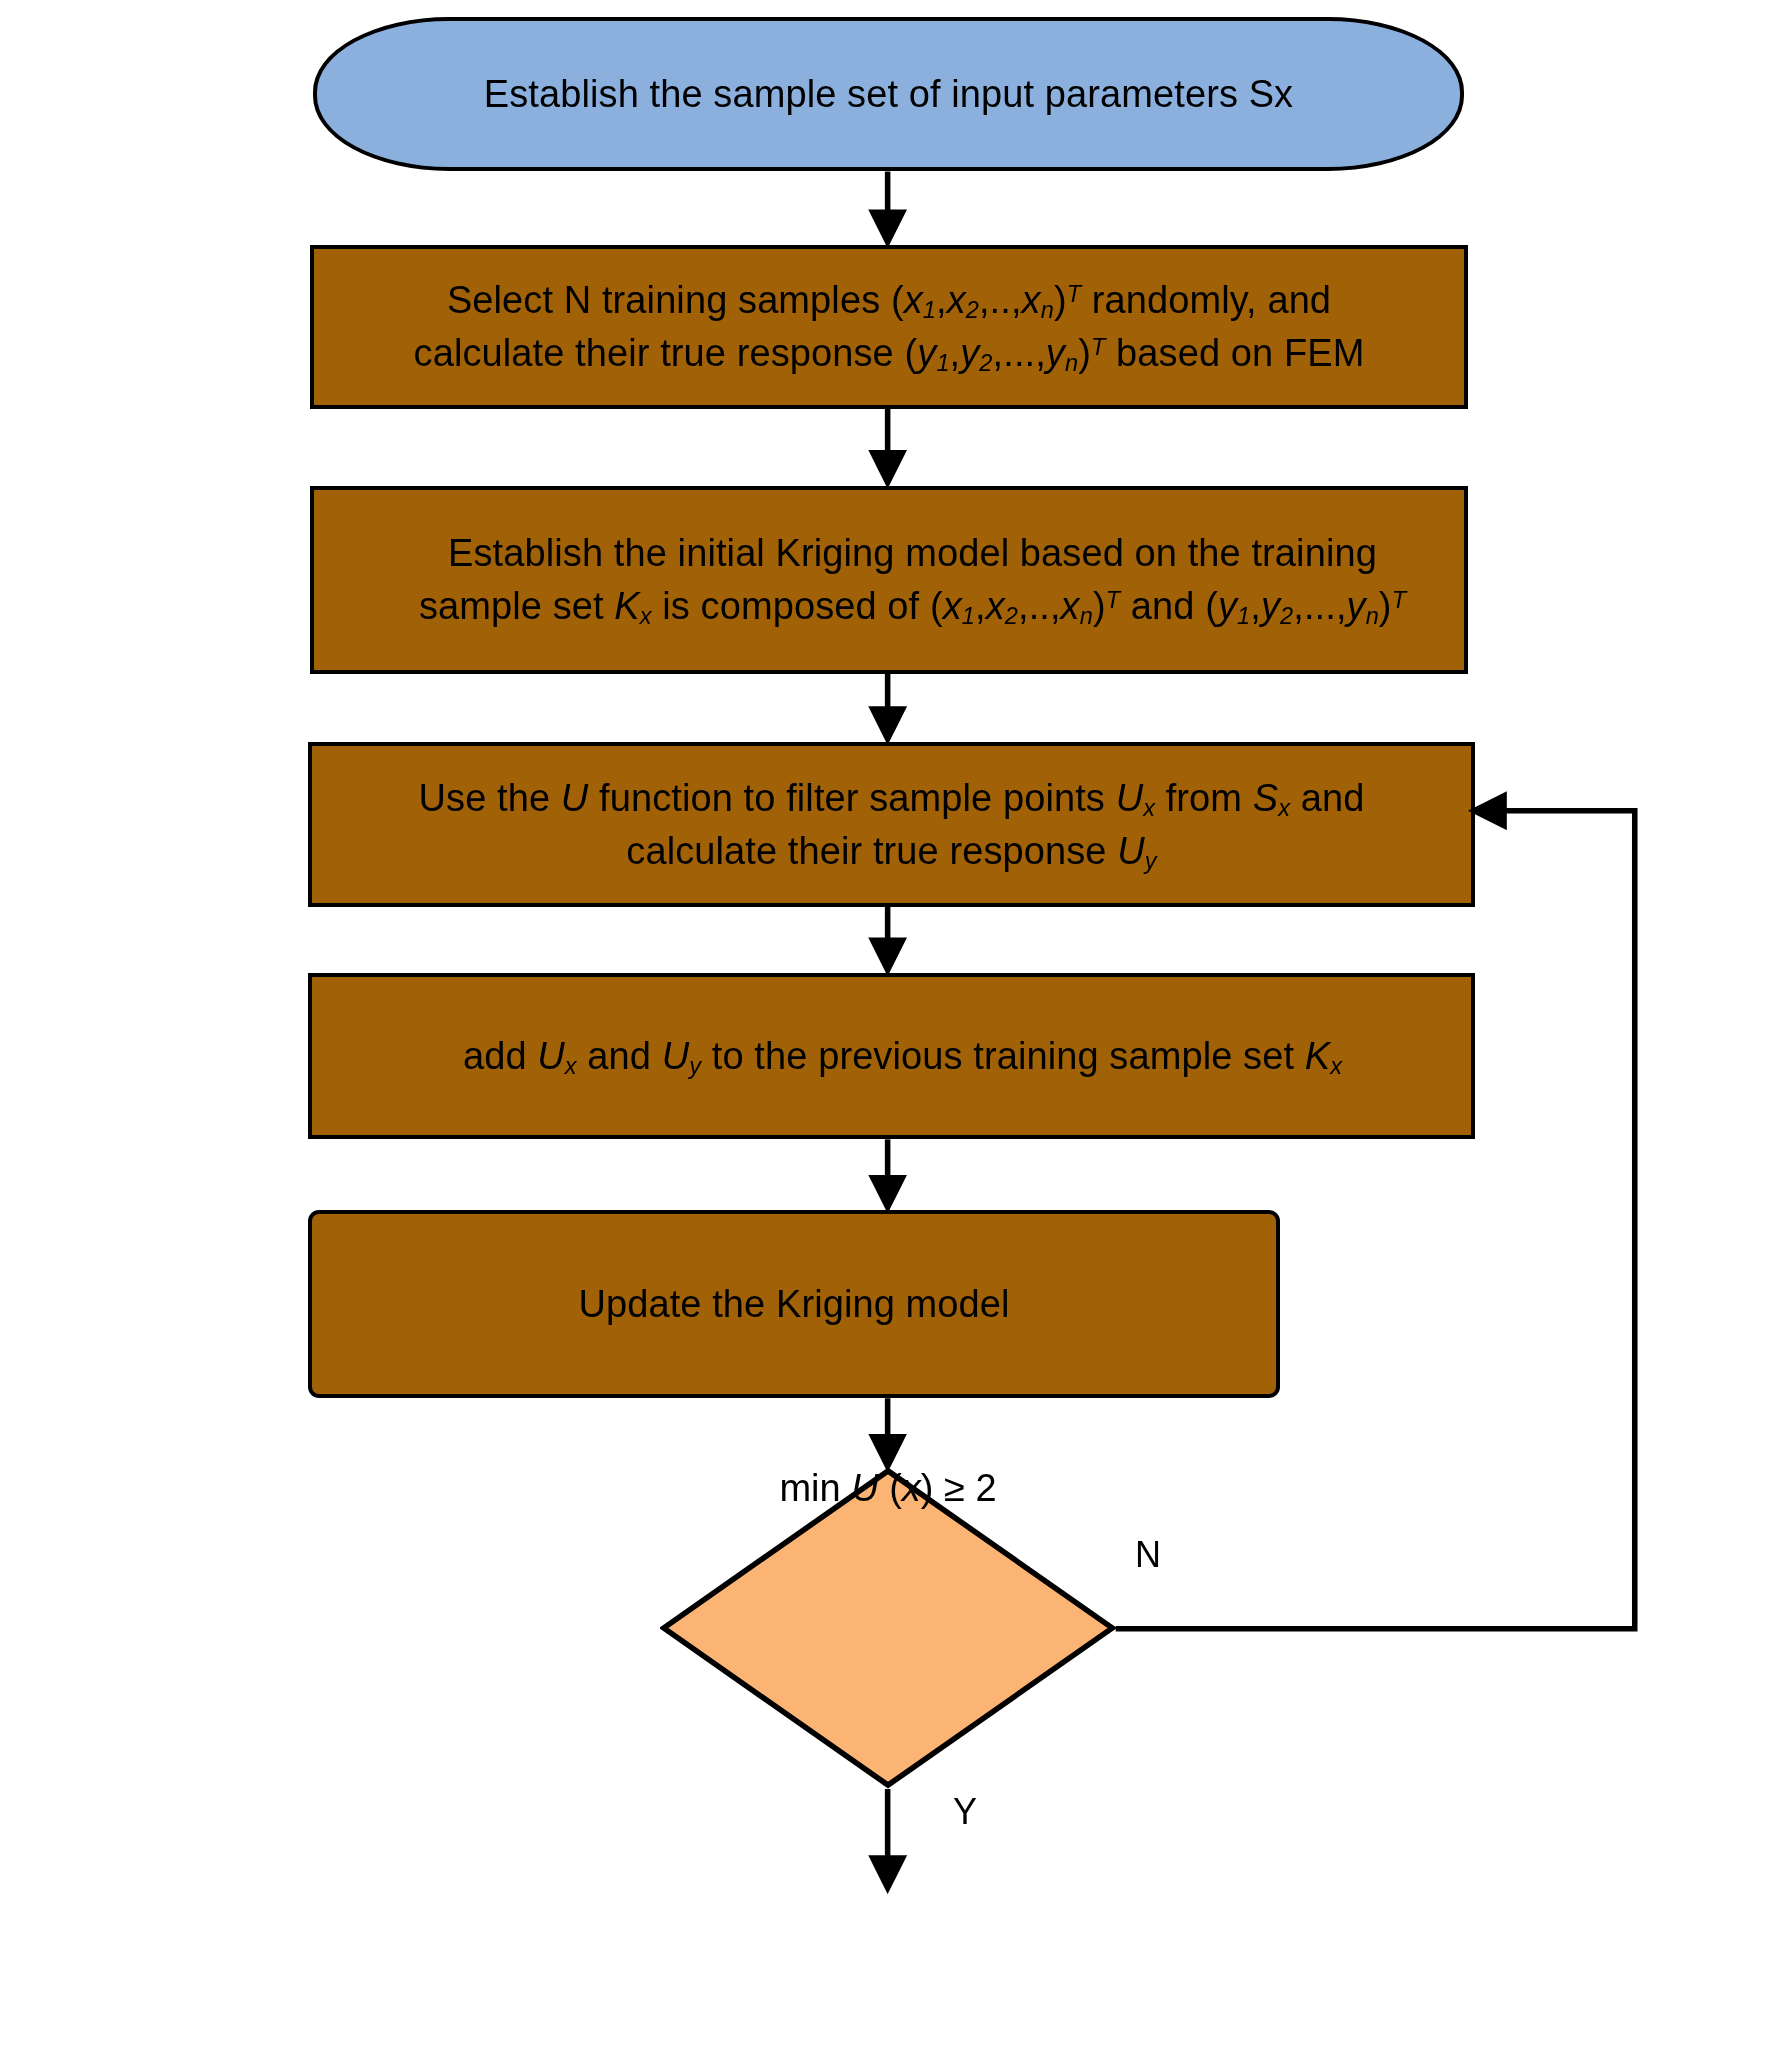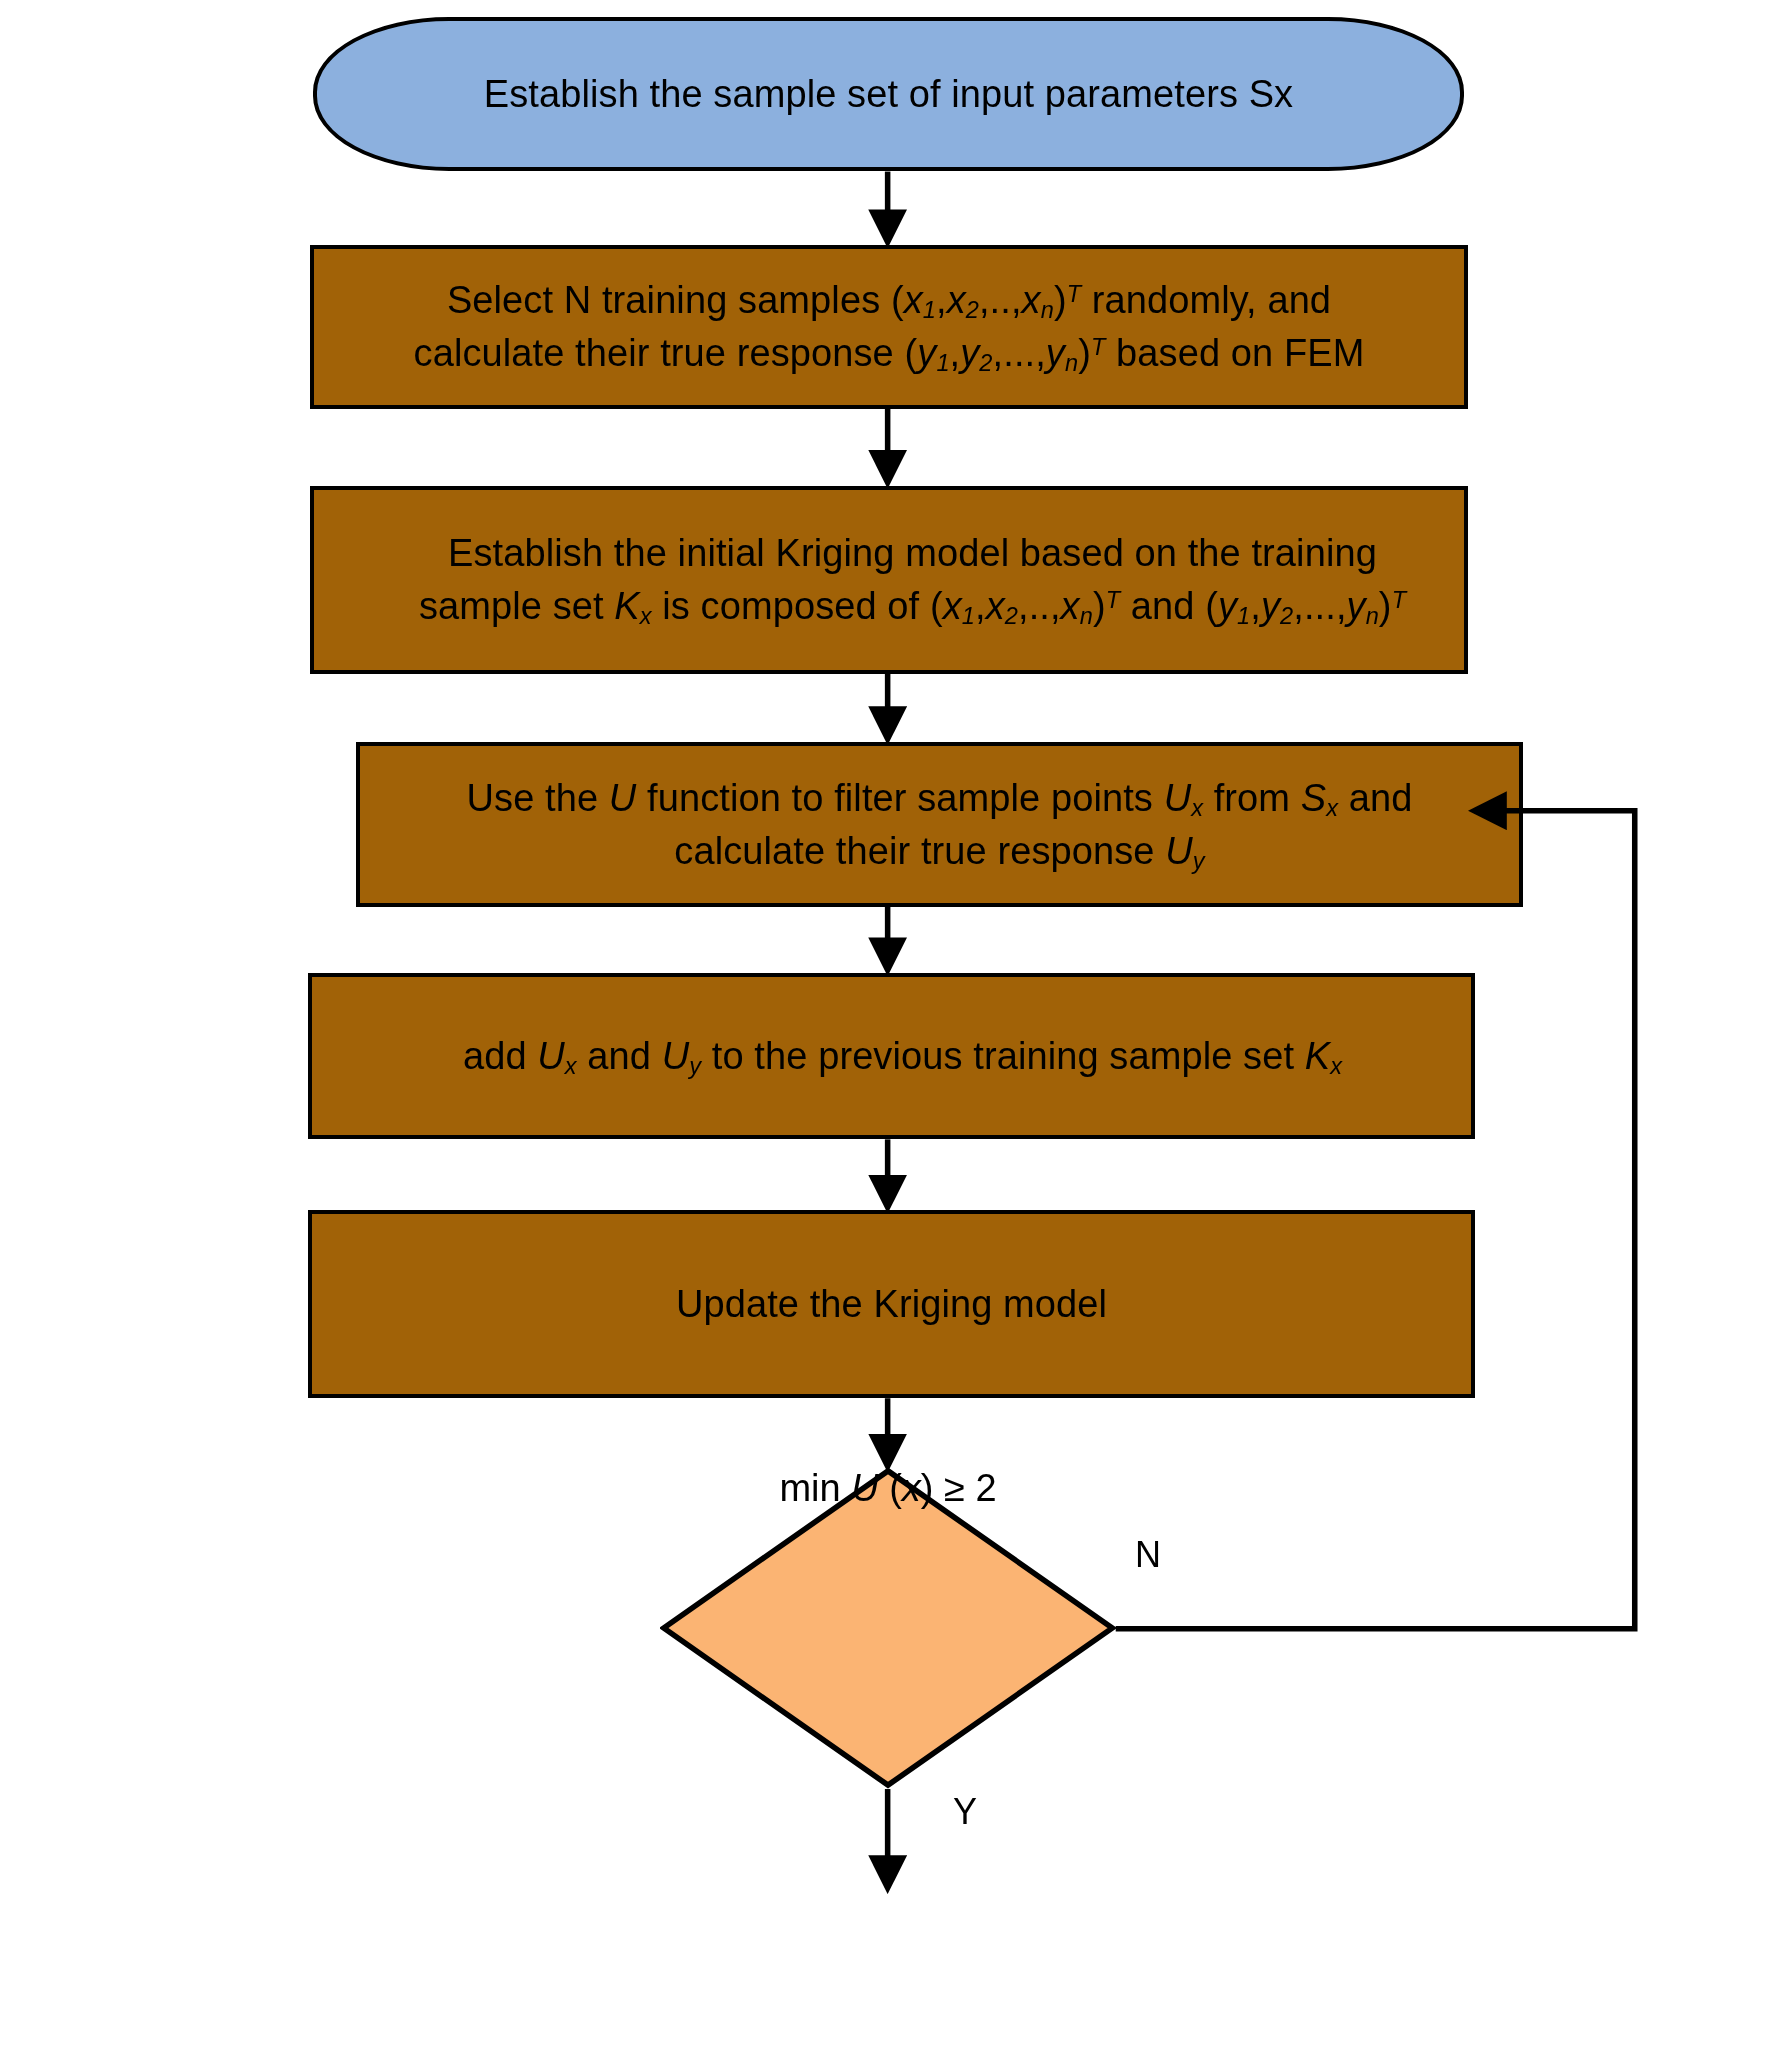--- a/index.html
+++ b/index.html
@@ -132,34 +132,34 @@
     </span>
   </div>
 
   <div class="node process" style="left:310px; top:486px; width:1158px; height:188px;padding-left:47px;">
     <span class="txt">
       <span>Establish the initial Kriging model based on the training</span><br>
       <span>sample set </span><i class="v">K</i><sub>x</sub><span> is composed of  (</span><i class="v">x</i><sub>1</sub>,<i class="v">x</i><sub>2</sub><span>,..,</span><i class="v">x</i><sub>n</sub><span>)</span><sup>T</sup><span> and  (</span><i class="v">y</i><sub>1</sub>,<i class="v">y</i><sub>2</sub><span>,...,</span><i class="v">y</i><sub>n</sub><span>)</span><sup>T</sup>
     </span>
   </div>
 
-  <div class="node process" style="left:308px; top:742px; width:1167px; height:165px;margin-left:48px;">
+  <div class="node process" style="left:308px; top:742px; width:1167px; height:165px;">
     <span class="txt">
       <span>Use the </span><i class="v">U</i><span> function to filter sample points </span><i class="v">U</i><sub>x</sub><span> from </span><i class="v">S</i><sub>x</sub><span> and</span><br>
       <span>calculate their true response </span><i class="v">U</i><sub>y</sub>
     </span>
   </div>
 
   <div class="node process" style="left:308px; top:973px; width:1167px; height:166px;padding-left:22px;">
     <span class="txt">
       <span>add </span><i class="v">U</i><sub>x</sub><span> and </span><i class="v">U</i><sub>y</sub><span>  to the previous training sample set </span><i class="v">K</i><sub>x</sub>
     </span>
   </div>
 
-  <div class="node process" style="left:308px; top:1210px; width:1167px; height:188px;">
+  <div class="node process" style="left:308px; top:1210px; width:972px; height:188px;border-radius:11px;">
     <span class="txt">Update the Kriging model</span>
   </div>
 
   <div class="decision" style="left:660px; top:1467px; width:456px; height:322px;">
     <svg width="456" height="322" viewBox="0 0 740 522">
       <polygon points="370,6 734,261 370,516 6,261" fill="#fbb473" stroke="#000000" stroke-width="9"></polygon>
     </svg>
     <span class="txt">
       <span>min </span><i class="v">U</i><span> (</span><i class="v">x</i><span>) ≥ 2</span>
     </span>

